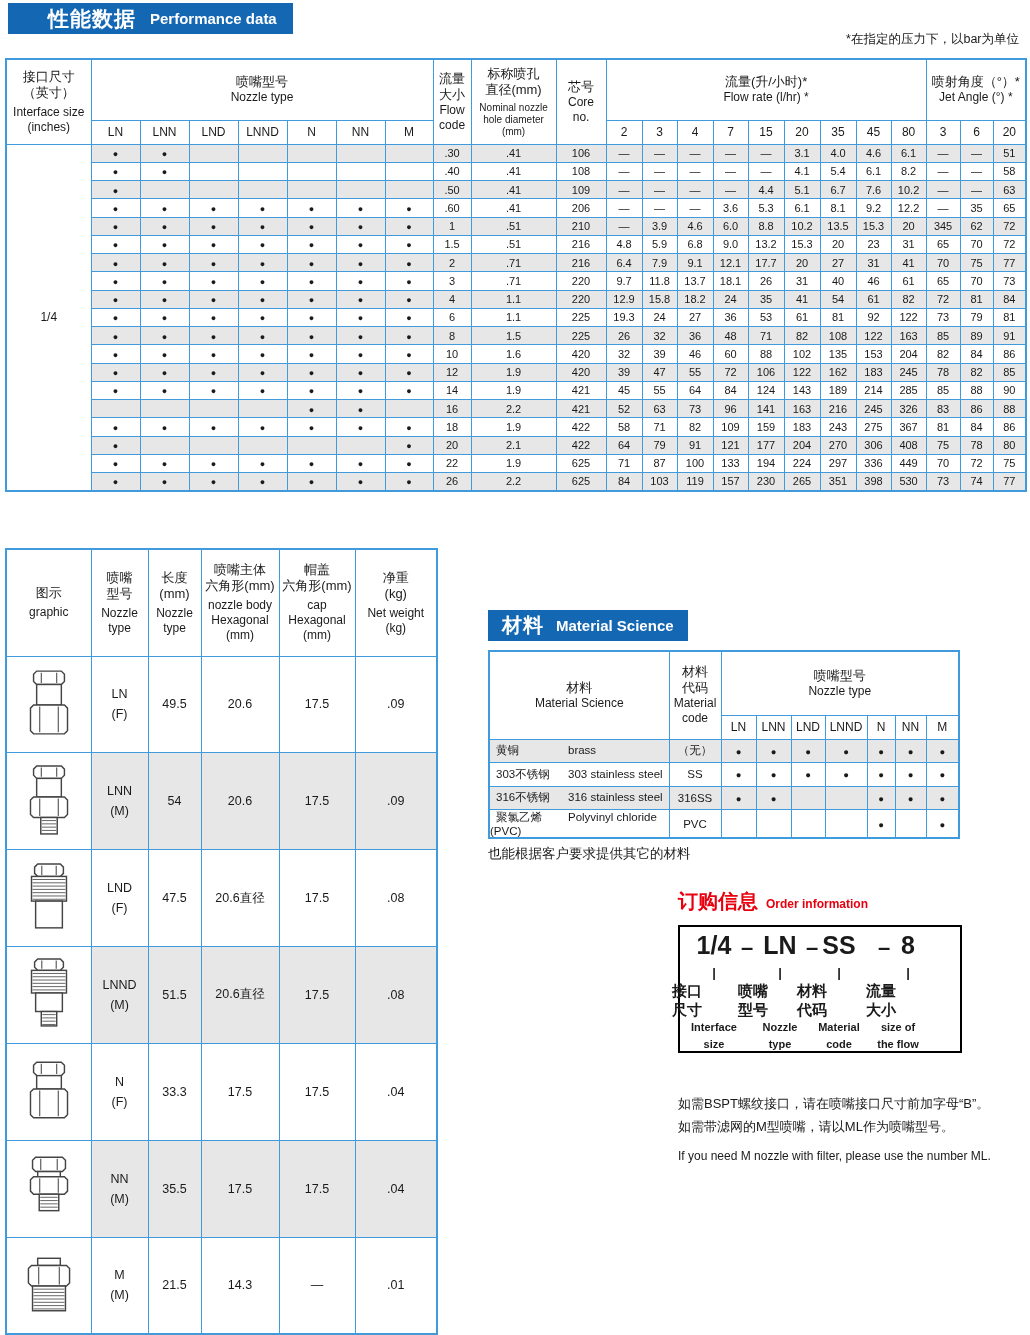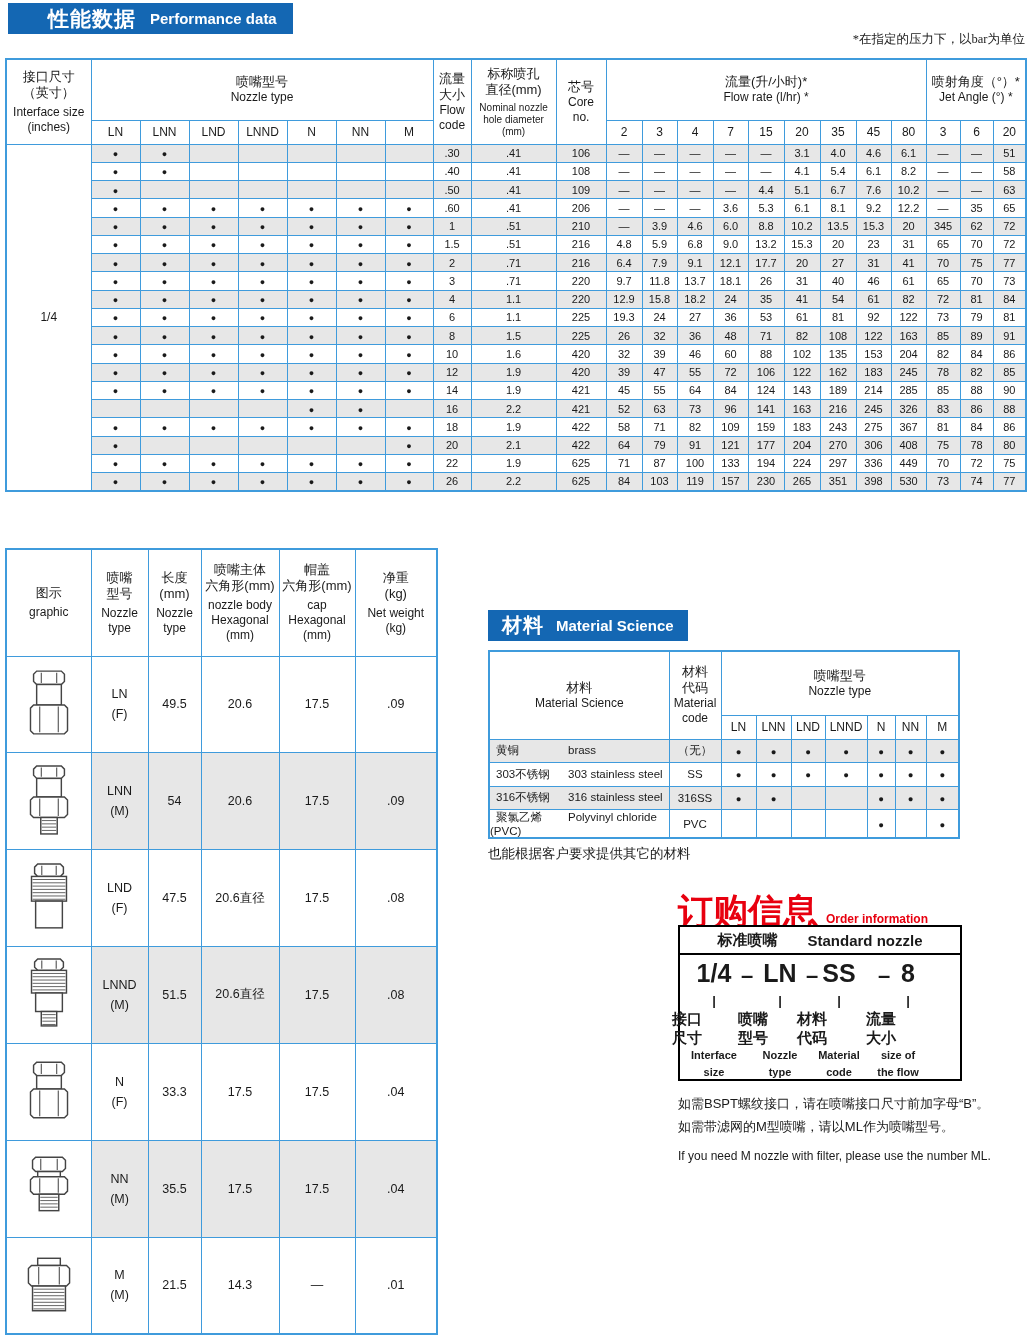--- a/index.html
+++ b/index.html
@@ -26,21 +26,21 @@
   #dim-table tbody tr{height:96.85px;}
   #dim-table tbody td{font-size:12.5px;}
   #dim-table .gcell{background:#fff;}
   #mat-table tbody tr{height:23.6px;}
   #mat-table tbody td{font-size:11.5px;}
   #mat-table .namec{text-align:left;}
   #mat-table .namec .m-zh{display:inline-block;width:72px;padding-left:6px;}
   #mat-table .dotc span{font-size:9.5px;}
   .mat-note{font-size:13.5px;}
   .order-title{color:#e8000f;display:flex;align-items:baseline;gap:8px;}
-  .order-title .zh{font-size:35px;font-weight:bold;}
+  .order-title .zh{font-size:20px;font-weight:bold;}
   .order-title .en{font-size:12px;font-weight:bold;}
   .order-box{border:2px solid #000;background:#fff;}
   .order-box .hd{height:26px;border-bottom:2px solid #000;display:flex;align-items:center;
       justify-content:center;gap:30px;font-weight:bold;font-size:15px;}
   .order-body{position:relative;height:124px;}
   .ocode{position:absolute;top:4px;font-size:25px;font-weight:bold;text-align:center;}
   .odash{position:absolute;top:8px;font-size:22px;font-weight:bold;text-align:center;}
   .opipe{position:absolute;top:38px;font-size:13px;font-weight:bold;text-align:center;}
   .ozh{position:absolute;top:54px;font-size:15px;font-weight:bold;line-height:19px;text-align:left;}
   .oen{position:absolute;top:92px;font-size:11px;font-weight:bold;line-height:16.5px;text-align:center;}
@@ -48,21 +48,21 @@
   .note-en{font-size:12px;line-height:23px;}
 </style>
 </head>
 <body>
 
 <div class="abs banner" style="left:8px;top:3px;padding-left:40px;">
   <span class="zh">性能数据</span>
   <span class="en">Performance data</span>
 </div>
 
-<div class="abs top-note" style="right:5px;top:31px;width:400px;font-family:Liberation Serif, serif;">*在指定的压力下，以bar为单位</div>
+<div class="abs top-note" style="right:11px;top:31px;width:400px;">*在指定的压力下，以bar为单位</div>
 
 <table class="abs blue-tbl" id="perf-table" style="left:5px;top:58px;width:1020px;">
   <colgroup>
     <col style="width:85px">
       <col style="width:49px">
       <col style="width:49px">
       <col style="width:49px">
     <col style="width:49px">
       <col style="width:49px">
       <col style="width:49px">
@@ -912,24 +912,20 @@
 </table>
 
 <div class="abs mat-note" style="left:488px;top:845px;">也能根据客户要求提供其它的材料</div>
 
 <div class="abs order-title" style="left:678px;top:888px;">
   <span class="zh">订购信息</span>
   <span class="en">Order information</span>
 </div>
 
 <div class="abs order-box" style="left:678px;top:925px;width:280px;">
-  <div class="hd">
-    <span>标准喷嘴</span>
-    <span>Standard nozzle</span>
-  </div>
   <div class="order-body" id="order-body">
       <div class="ocode" style="left: -8px; width: 84px;">1/4</div>
       <div class="opipe" style="left: -8px; width: 84px;">|</div>
       <div class="ozh" style="left: -8px; width: 84px;">
         <div>接口</div>
         <div>尺寸</div>
       </div>
       <div class="oen" style="left: -8px; width: 84px;">
         <div>Interface</div>
         <div>size</div>

